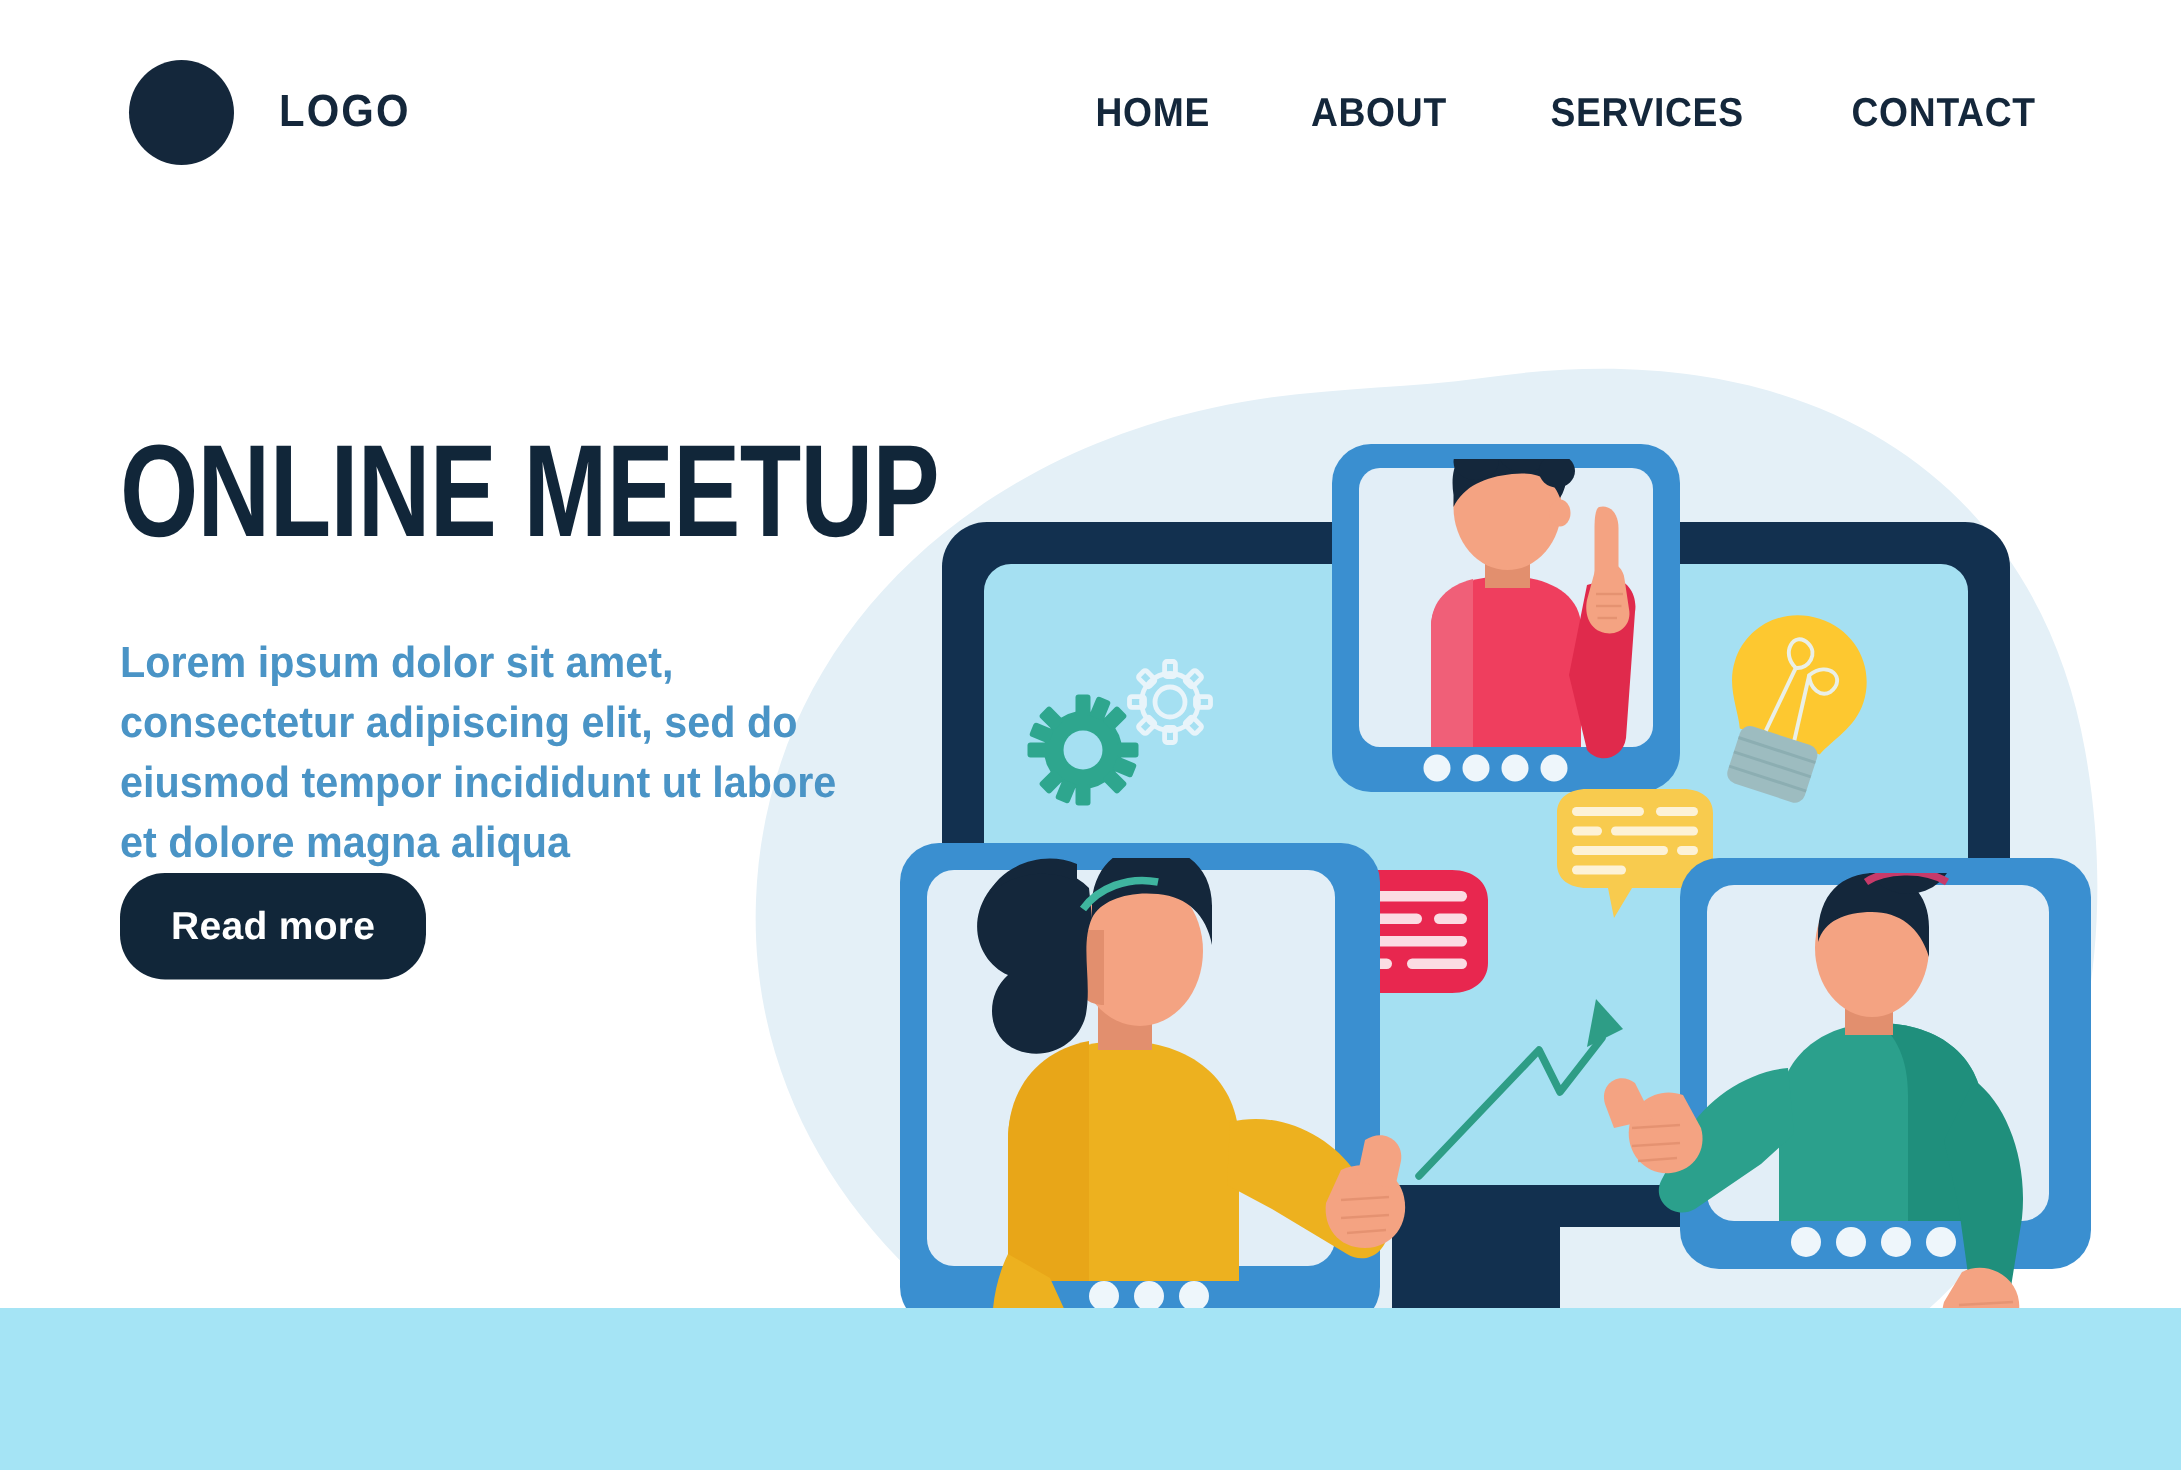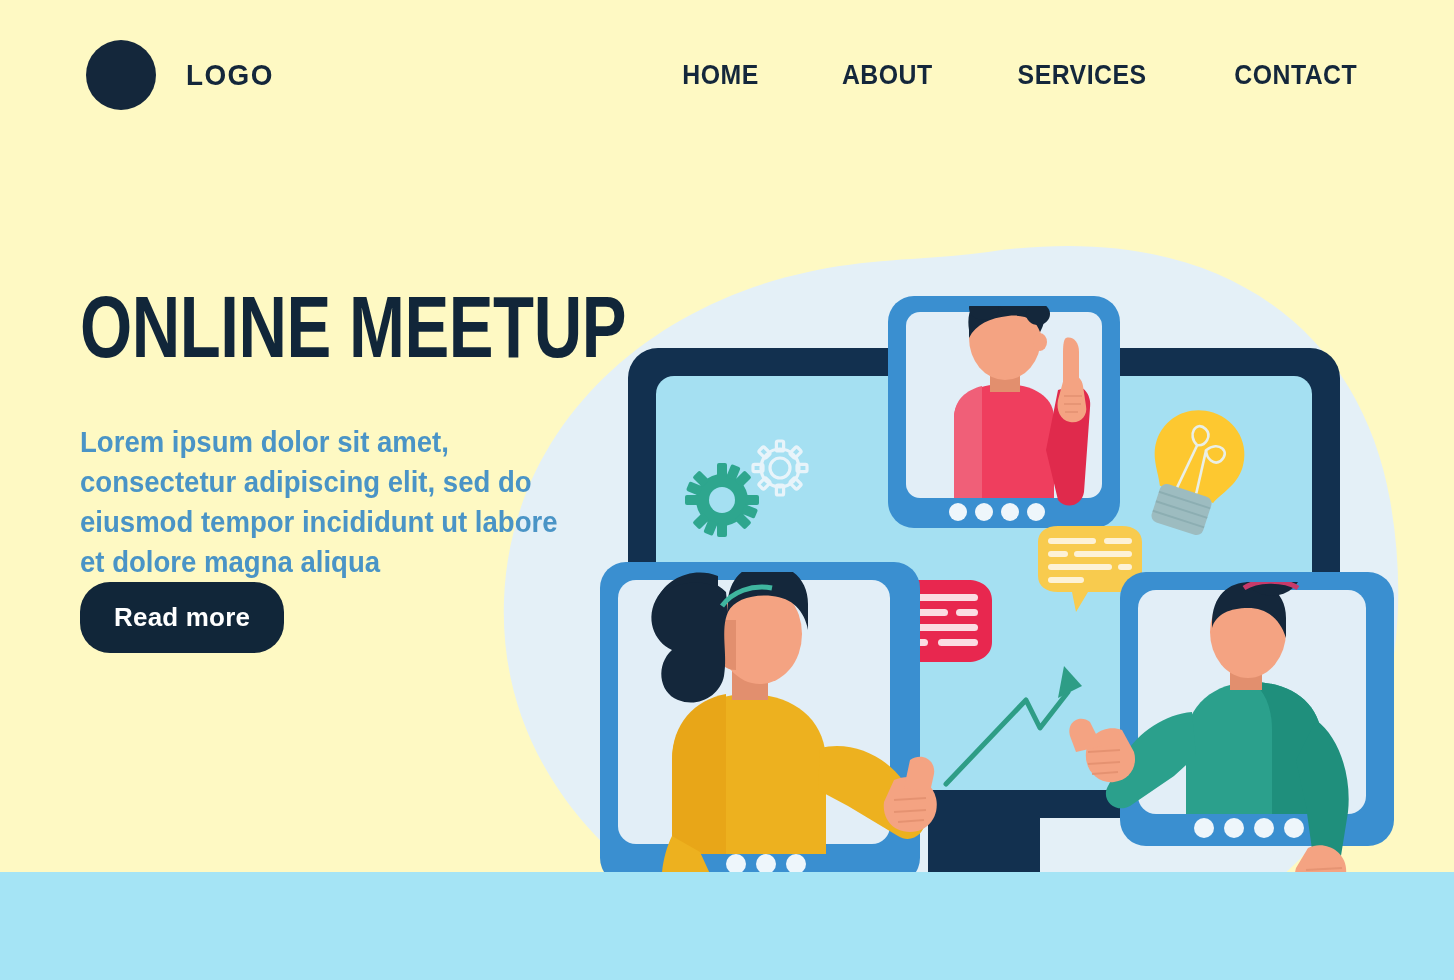--- a/index.html
+++ b/index.html
@@ -6,21 +6,21 @@
   * { margin:0; padding:0; box-sizing:border-box; }
   html,body { width:1454px; height:980px; overflow:hidden; }
   body {
     font-family: "Liberation Sans", sans-serif;
     background: #a5e4f5;
     position: relative;
   }
   #stage {
     position:relative;
     width:1454px; height:872px;
-    background:#fef9c3;
+    background:#ffffff;
     overflow:hidden;
   }
 
   
   .header {
     position:absolute; top:0; left:0;
     width:1454px; height:150px;
     display:flex; align-items:center;
     padding:0 86px;
     z-index:40;
@@ -33,21 +33,21 @@
   .logo-text {
     font-size:30px; font-weight:700;
     letter-spacing:1.5px;
     color:#14273b;
     font-family:"Liberation Sans Narrow","Liberation Sans",sans-serif;
     transform: scaleX(0.93);
     transform-origin:left center;
   }
   .nav {
     margin-left:auto;
-    display:flex; align-items:center; gap:76px;
+    display:flex; align-items:center; gap:60px;
     padding-right:6px;
     justify-content:space-between;
   }
   .nav-item {
     font-size:27px; font-weight:700;
     letter-spacing:0.5px;
     color:#14273b;
     text-decoration:none;
     font-family:"Liberation Sans Narrow","Liberation Sans",sans-serif;
     transform: scaleX(0.92);

